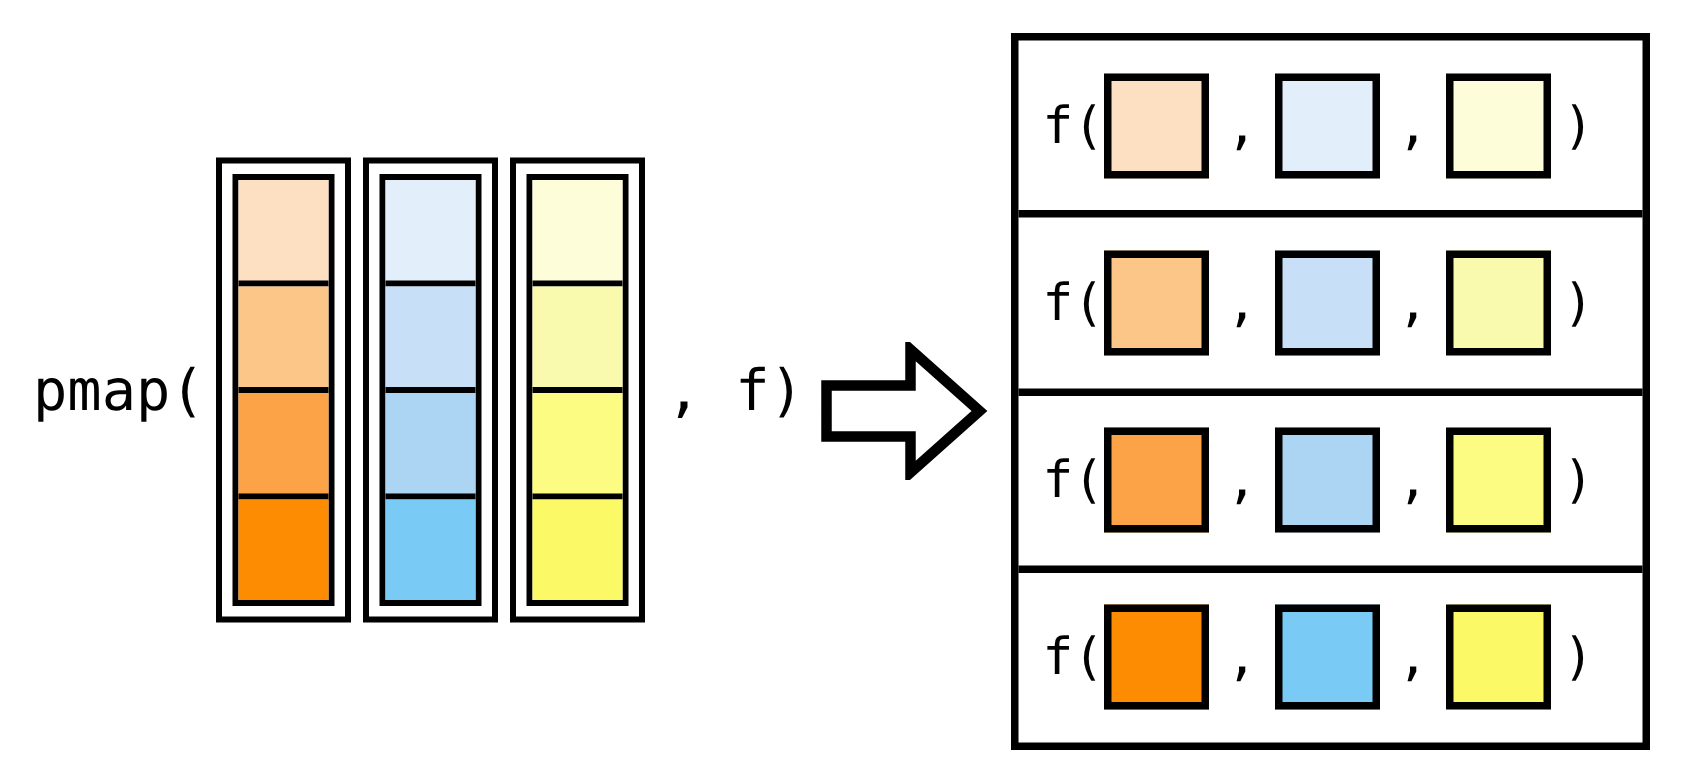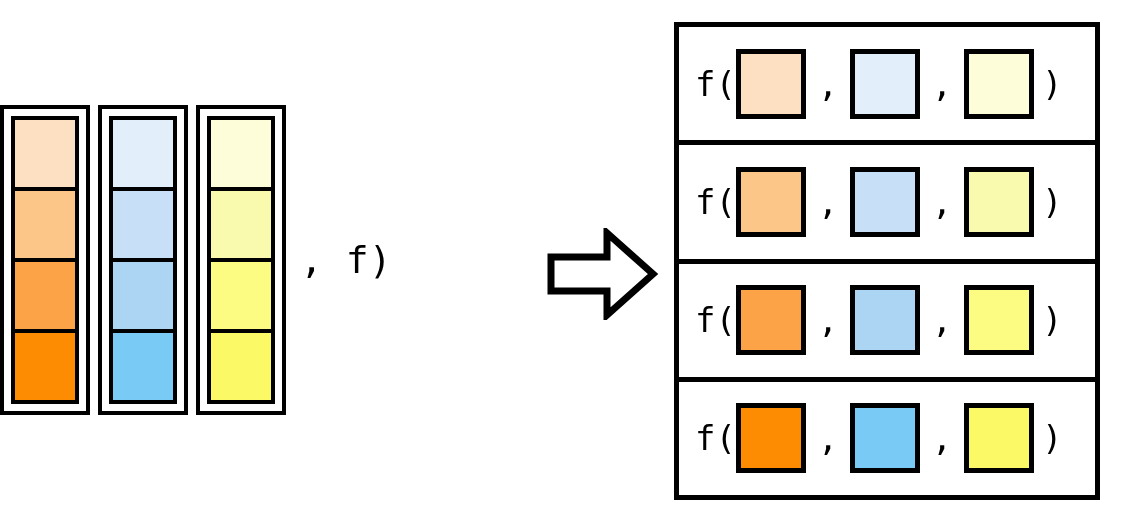--- a/index.html
+++ b/index.html
@@ -163,20 +163,21 @@
     flex: 0 0 auto;
   }
 </style>
 </head>
 <body>
 
 <div id="diagram-root">
 
   <div id="left-expression">
 
+    <span class="code-text" id="pmap-open-label">pmap(</span>
 
     <div id="columns-group">
 
       <div class="column-outer">
         <div class="column-inner">
           <div class="column-cell" style="background-color: rgb(253, 223, 193);"></div>
           <div class="column-cell" style="background-color: rgb(253, 198, 137);"></div>
           <div class="column-cell" style="background-color: rgb(252, 163, 71);"></div>
           <div class="column-cell" style="background-color: rgb(253, 140, 2);"></div>
         </div>

